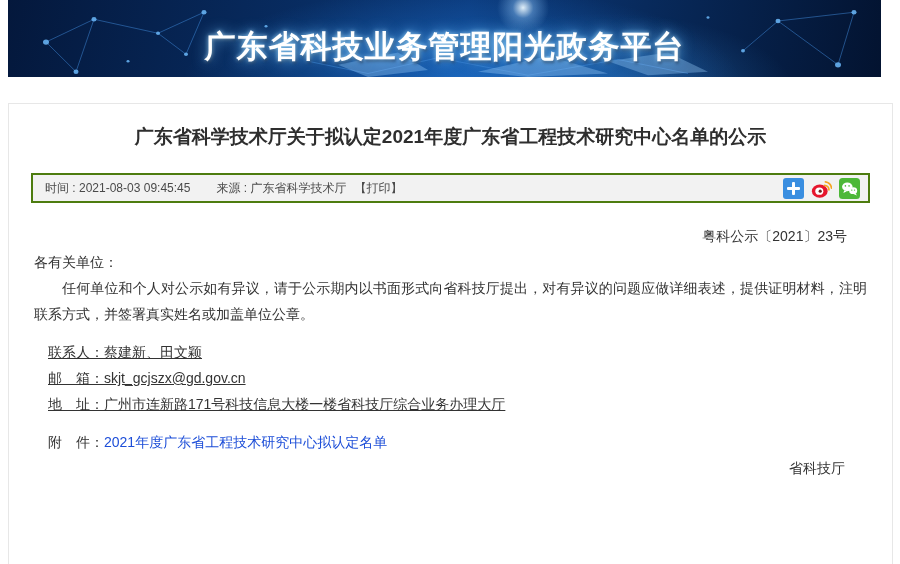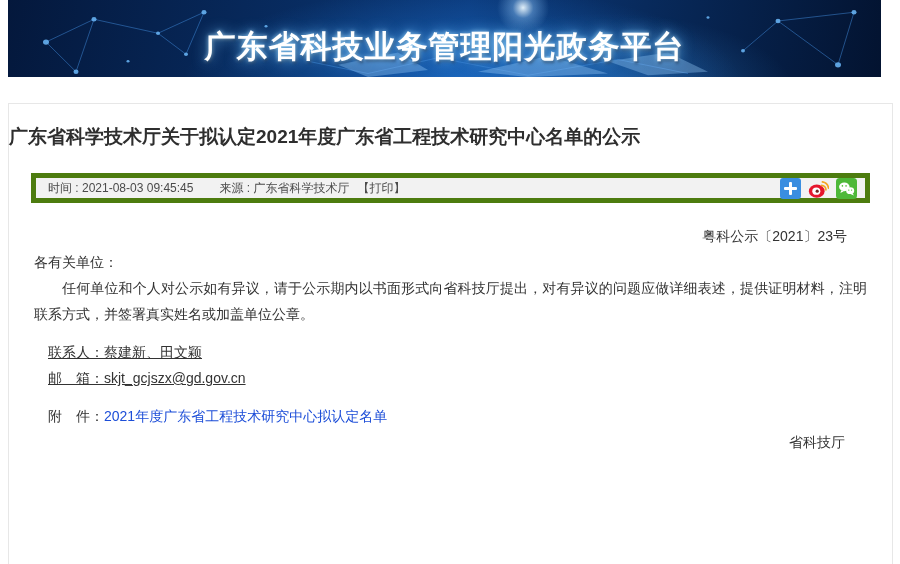--- a/index.html
+++ b/index.html
@@ -25,27 +25,27 @@
     text-align:center; color:#ffffff; font-weight:bold;
     font-size:31px; letter-spacing:1px;
     text-shadow:0 0 14px rgba(110,195,255,.95), 0 0 4px rgba(180,225,255,.85), 1px 2px 3px rgba(0,15,45,.9);
   }
   
   .content-card {
     position:absolute; left:8px; top:103px; width:885px; height:470px;
     background:#ffffff; border:1px solid #e7e7e7; border-bottom:none;
   }
   .article-title {
-    margin-top:20px; text-align:left;
+    margin-top:20px; text-align:center;
     font-size:19px; font-weight:bold; color:#2e2e2e;
   }
   
   .meta-bar {
     margin:23px 22px 0 22px; height:30px;
-    background:#f2f2f2; border:5px solid #4d7c0f;
+    background:#f2f2f2; border:2px solid #4d7c0f;
     display:flex; align-items:center;
     font-size:12px; color:#4a4a4a; padding:0 8px 0 12px;
   }
   .meta-item { white-space:nowrap; }
   .meta-gap { width:26px; }
   .font-ctl { margin-left:6px; white-space:nowrap; }
   .font-btn { cursor:pointer; margin:0 7px; color:#4a4a4a; text-decoration:none; }
   .print-btn { cursor:pointer; margin-left:8px; color:#4a4a4a; text-decoration:none; white-space:nowrap; }
   .share-icons { margin-left:auto; display:flex; align-items:center; gap:7px; }
   .share-btn { width:21px; height:21px; display:inline-block; cursor:pointer; }
@@ -147,20 +147,21 @@
   </div>
 
   <div class="doc-body">
     <div class="doc-number">粤科公示〔2021〕23号</div>
     <div class="salutation">各有关单位：</div>
     <p class="para">任何单位和个人对公示如有异议，请于公示期内以书面形式向省科技厅提出，对有异议的问题应做详细表述，提供证明材料，注明联系方式，并签署真实姓名或加盖单位公章。</p>
 
     <div class="contact-block">
       <div class="contact-line"><span>联系人：</span><span>蔡建新、田文颖</span></div>
       <div class="contact-line"><span>邮　箱：</span><span>skjt_gcjszx@gd.gov.cn</span></div>
+      <div class="contact-line"><span>地　址：</span><span>广州市连新路171号科技信息大楼一楼省科技厅综合业务办理大厅</span></div>
     </div>
 
     <div class="attachment-line">
       <span>附　件：</span><a class="attachment-link">2021年度广东省工程技术研究中心拟认定名单</a>
     </div>
 
     <div class="signature-block">
       <div>省科技厅</div>
 
     </div>

